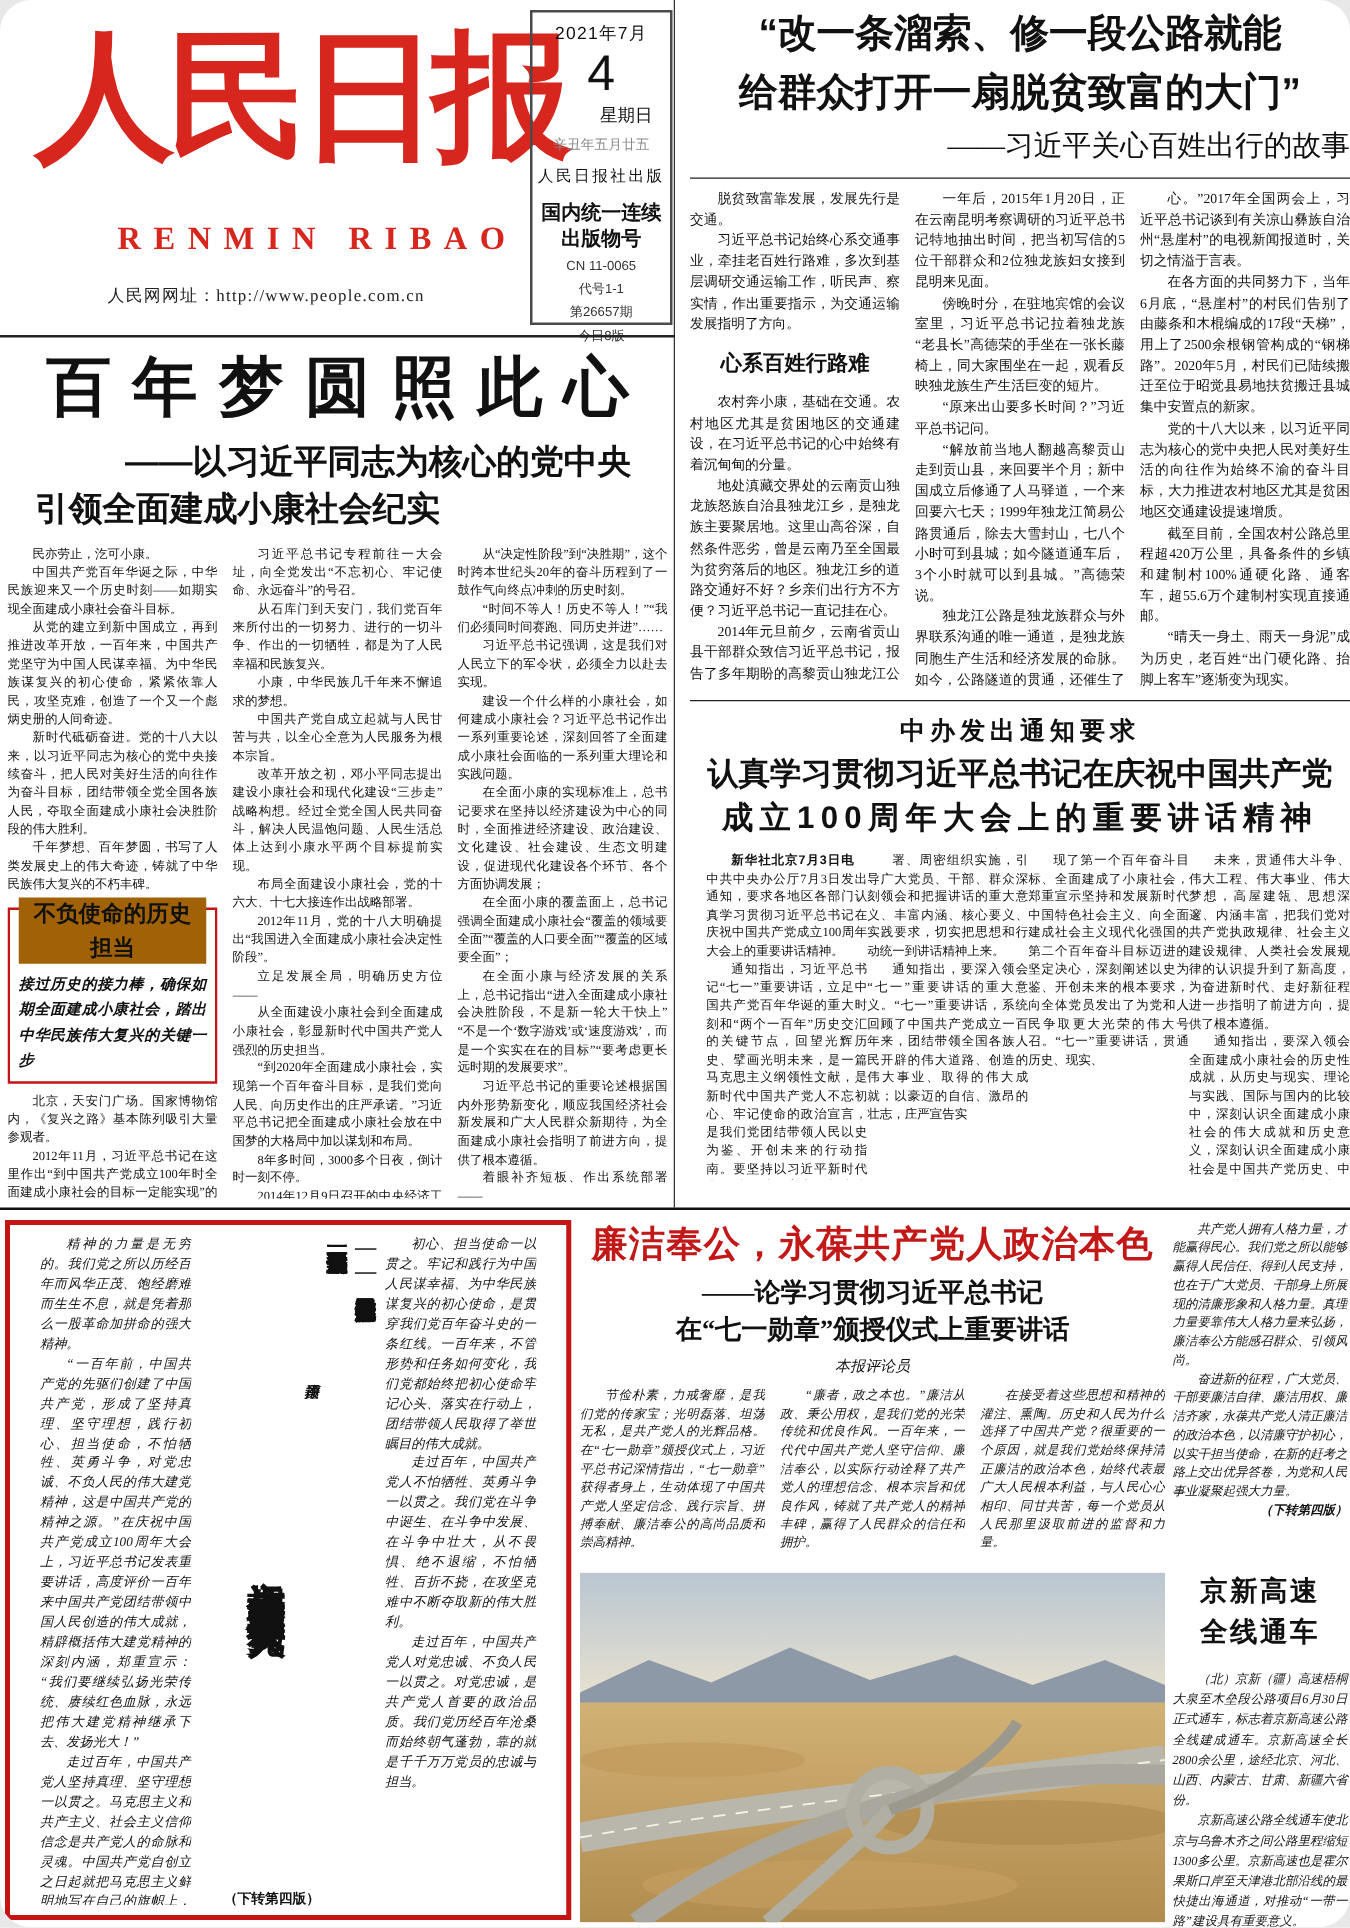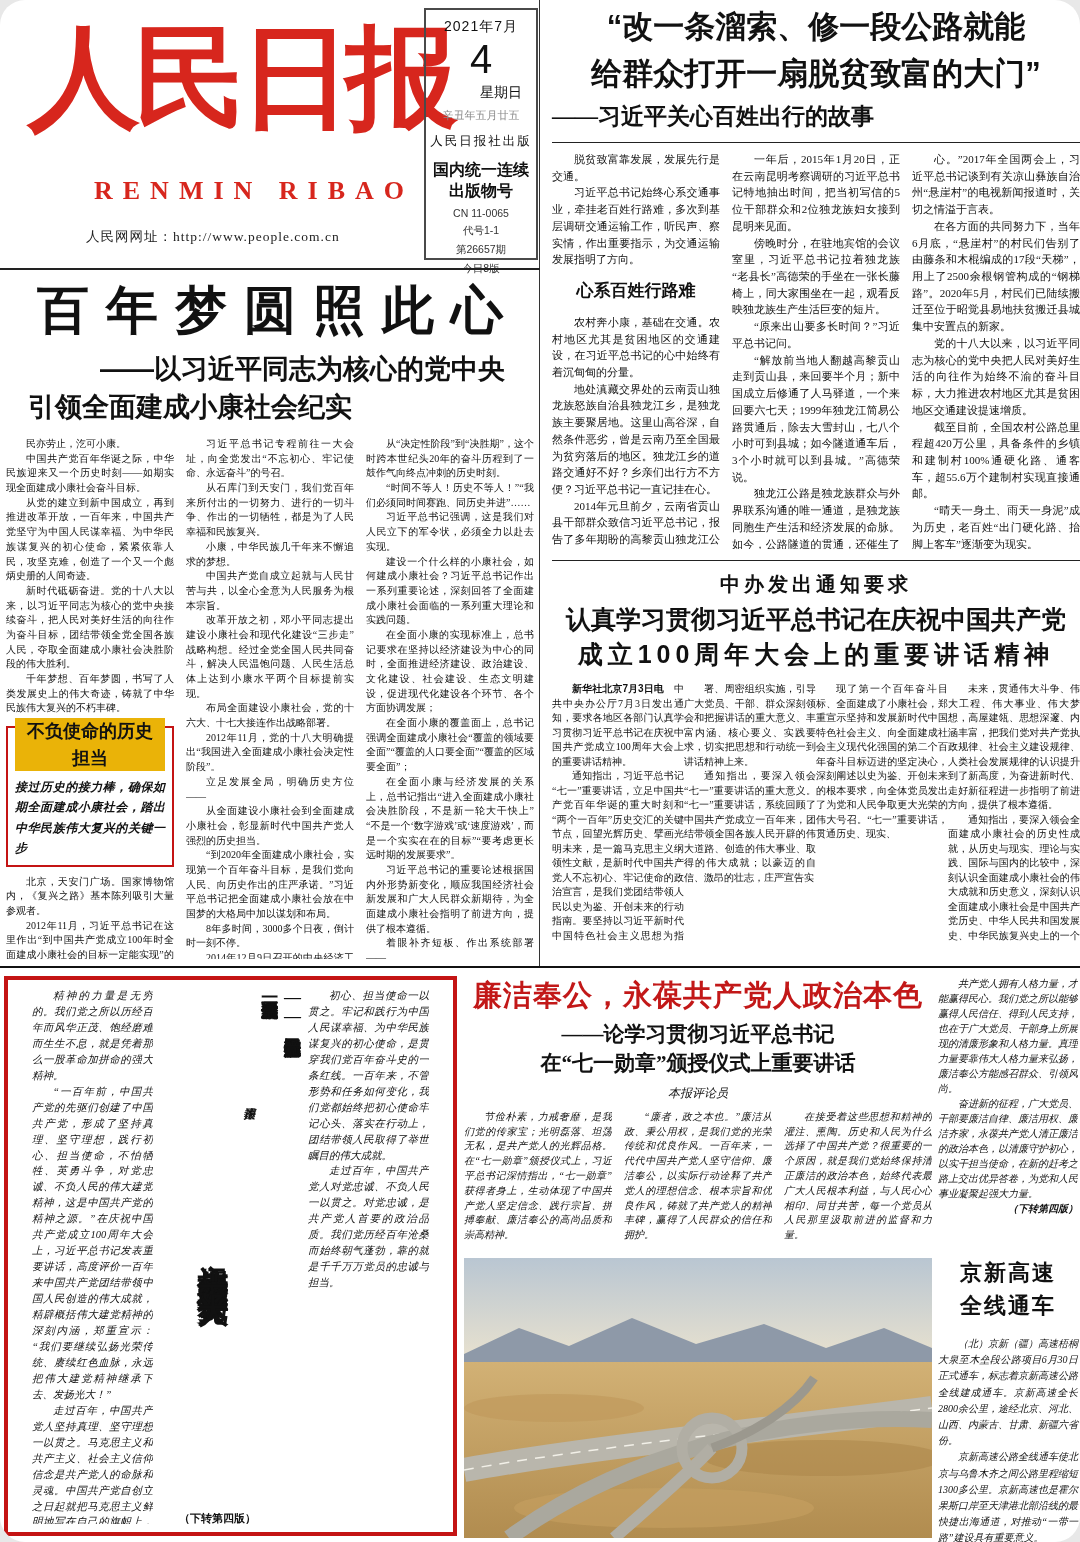--- a/index.html
+++ b/index.html
@@ -22,45 +22,45 @@
   .datebox .wd{font-size:14px;margin-top:2px;padding-left:40px;}
   .datebox .lunar{font-size:11px;color:#8a8a8a;margin-top:6px;}
   .datebox .pub{font-size:12.5px;margin-top:10px;letter-spacing:2px;}
   .datebox .issn-label{font-size:16px;font-weight:bold;margin-top:10px;font-family:"Liberation Sans","DejaVu Sans",sans-serif;}
   .datebox .small{font-size:10.5px;margin-top:5px;color:#333;}
   .rule-v{position:absolute;left:539px;top:0;height:966px;border-left:1px solid #333;}
   .rule-bottom{position:absolute;left:0;top:966px;width:1080px;border-top:2.5px solid #111;}
   
   .top-story{position:absolute;left:552px;top:4px;width:528px;}
   .top-story .hl{font-size:31px;font-weight:800;line-height:1.5;text-align:center;letter-spacing:0;}
-  .top-story .sub{font-size:23px;font-weight:bold;text-align:left;margin:4px 0 10px;}
+  .top-story .sub{font-size:23px;font-weight:normal;text-align:right;margin:4px 0 10px;}
   .top-story .divider{border-bottom:1.5px solid #222;margin-bottom:8px;}
   .colwrap{display:flex;gap:12px;}
   .colwrap .col{flex:1;font-size:11px;line-height:1.52;text-align:justify;overflow:hidden;}
   .top-story .colwrap .col{height:398px;}
   .subhead{font-size:17px;font-weight:bold;text-align:center;margin:10px 0;text-indent:0;
            font-family:"Liberation Sans","DejaVu Sans",sans-serif;}
   
   .lead-story{position:absolute;left:0;top:268px;width:540px;border-top:2px solid #222;padding-top:8px;}
   .lead-story .hl{font-size:52px;font-weight:800;letter-spacing:17px;text-align:center;line-height:1.25;
                   white-space:nowrap;text-indent:17px;}
   .lead-story .sub1{font-size:27px;font-weight:800;margin:8px 0 0 100px;}
   .lead-story .sub2{font-size:27px;font-weight:800;margin:2px 0 0 28px;}
   .lead-story .colwrap{margin-top:12px;padding:0 6px;}
   .lead-story .col{height:522px;font-size:10px;line-height:1.47;}
   .redbox{border:2px solid #c41414;margin:10px 0 8px;padding:12px 7px 6px;position:relative;}
-  .redbox .bt{font-size:18px;font-weight:bold;text-align:center;background:#eab308;width:-moz-fit-content;width:fit-content;
+  .redbox .bt{font-size:18px;font-weight:bold;text-align:center;background:#a16207;width:-moz-fit-content;width:fit-content;
               margin:-22px auto 6px;padding:0 5px;text-indent:0;font-family:"Liberation Sans","DejaVu Sans",sans-serif;}
   .redbox .bx{font-size:12px;line-height:1.7;font-weight:600;font-style:italic;}
   
   .notice{position:absolute;left:552px;top:560px;width:528px;border-top:1.5px solid #222;padding-top:10px;}
   .notice .kicker{font-size:20px;font-weight:bold;text-align:center;letter-spacing:4px;}
   .notice .hl{font-size:25px;font-weight:800;text-align:center;line-height:1.4;margin-top:4px;}
   .notice .hl2{letter-spacing:5px;}
-  .notice .colwrap{margin-top:10px;gap:0;}
+  .notice .colwrap{margin-top:10px;gap:0;margin-left:13px;}
   .notice .col{height:262px;font-size:10px;line-height:1.45;}
   .dateline{font-weight:bold;font-family:"Liberation Sans","DejaVu Sans",sans-serif;}
   
   .ed-left{position:absolute;left:4px;top:976px;width:453px;height:560px;border:4px solid #c41414;
            box-sizing:border-box;display:flex;gap:5px;padding:8px 24px;}
   .ed-left .tcol{width:138px;font-size:10.5px;line-height:1.52;text-align:justify;overflow:hidden;font-style:italic;}
   .vtitle{writing-mode:vertical-rl;text-orientation:upright;font-size:31px;font-weight:800;width:84px;
           letter-spacing:2px;text-align:center;line-height:1.2;font-family:"Liberation Sans","DejaVu Sans",sans-serif;}
   .vsub{writing-mode:vertical-rl;text-orientation:upright;width:76px;font-size:17px;font-weight:bold;line-height:1.35;}
   .vsub .byline-v{font-size:12px;font-weight:normal;padding-top:110px;font-style:italic;}
@@ -250,20 +250,21 @@
     </div>
     <div class="vtitle">永远把伟大建党精神继承下去发扬光大</div>
     <div class="vsub">
       <span>——论学习贯彻习近平总书记在庆祝中国共产党</span>
       <span style="display:block">成立一百周年大会上重要讲话</span>
       <span class="byline-v" style="display:block">本报评论员</span>
     </div>
     <div class="tcol">
       <div>
           <p>初心、担当使命一以贯之。牢记和践行为中国人民谋幸福、为中华民族谋复兴的初心使命，是贯穿我们党百年奋斗史的一条红线。一百年来，不管形势和任务如何变化，我们党都始终把初心使命牢记心头、落实在行动上，团结带领人民取得了举世瞩目的伟大成就。</p>
+          <p>走过百年，中国共产党人不怕牺牲、英勇斗争一以贯之。我们党在斗争中诞生、在斗争中发展、在斗争中壮大，从不畏惧、绝不退缩，不怕牺牲、百折不挠，在攻坚克难中不断夺取新的伟大胜利。</p>
           <p>走过百年，中国共产党人对党忠诚、不负人民一以贯之。对党忠诚，是共产党人首要的政治品质。我们党历经百年沧桑而始终朝气蓬勃，靠的就是千千万万党员的忠诚与担当。</p>
         </div>
     </div>
     <div class="jump-abs">（下转第四版）</div>
   </div>
 
   <div class="ed-mid">
     <div class="hl sans">廉洁奉公，永葆共产党人政治本色</div>
     <div class="sub">
       <div>——论学习贯彻习近平总书记</div>

